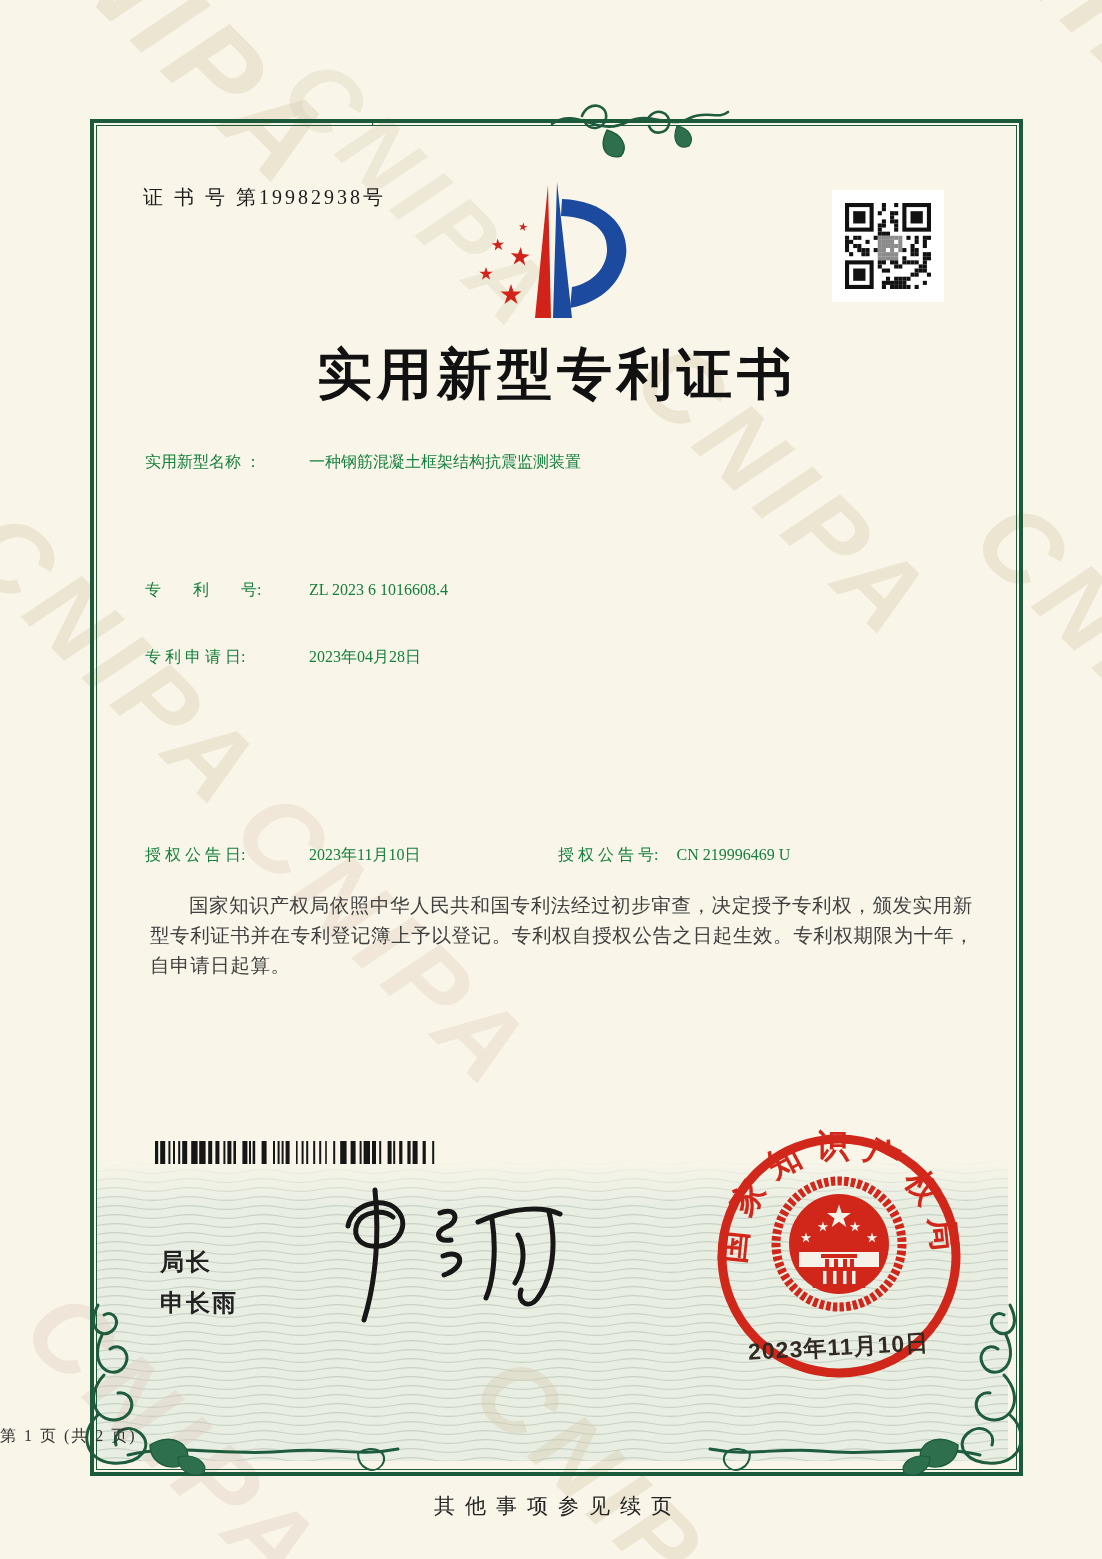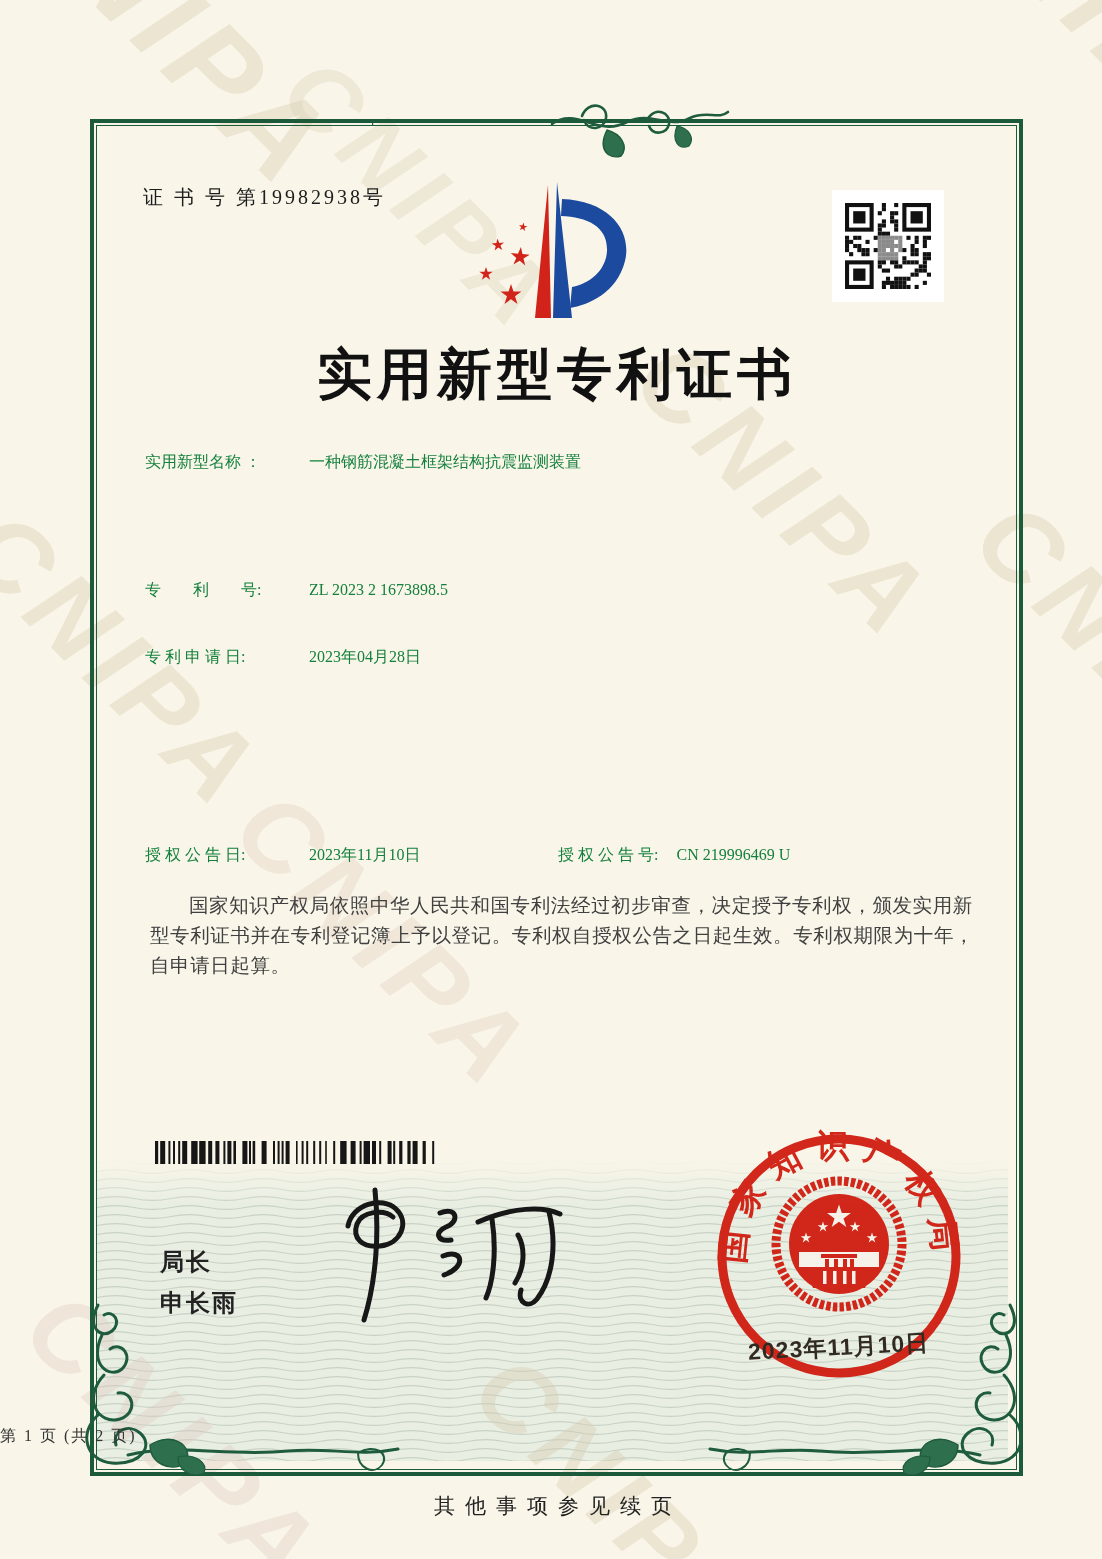--- a/index.html
+++ b/index.html
@@ -266,21 +266,21 @@
         <rect x="69.61904761904762" y="81.9047619047619" width="4.095238095238095" height="4.095238095238095" fill="#111"></rect>
       </g>
   </svg>
 
   <div class="txt title">实用新型专利证书</div>
 
   <div class="row" style="top:452px;">
     <span class="lab">实用新型名称 ：</span><span class="val">一种钢筋混凝土框架结构抗震监测装置</span>
   </div>
   <div class="row" style="top:580px;">
-    <span class="lab">专　　利　　号:</span><span class="val">ZL 2023 2 1673898.5</span>
+    <span class="lab">专　　利　　号:</span><span class="val">ZL 2023 6 1016608.4</span>
   </div>
   <div class="row" style="top:647px;">
     <span class="lab">专 利 申 请 日:</span><span class="val">2023年04月28日</span>
   </div>
   <div class="row" style="top:845px;">
     <span class="lab">授 权 公 告 日:</span><span class="val">2023年11月10日</span>
     <span class="pair2">
       <span>授 权 公 告 号:</span>
       <span class="val">CN 219996469 U</span>
     </span>

